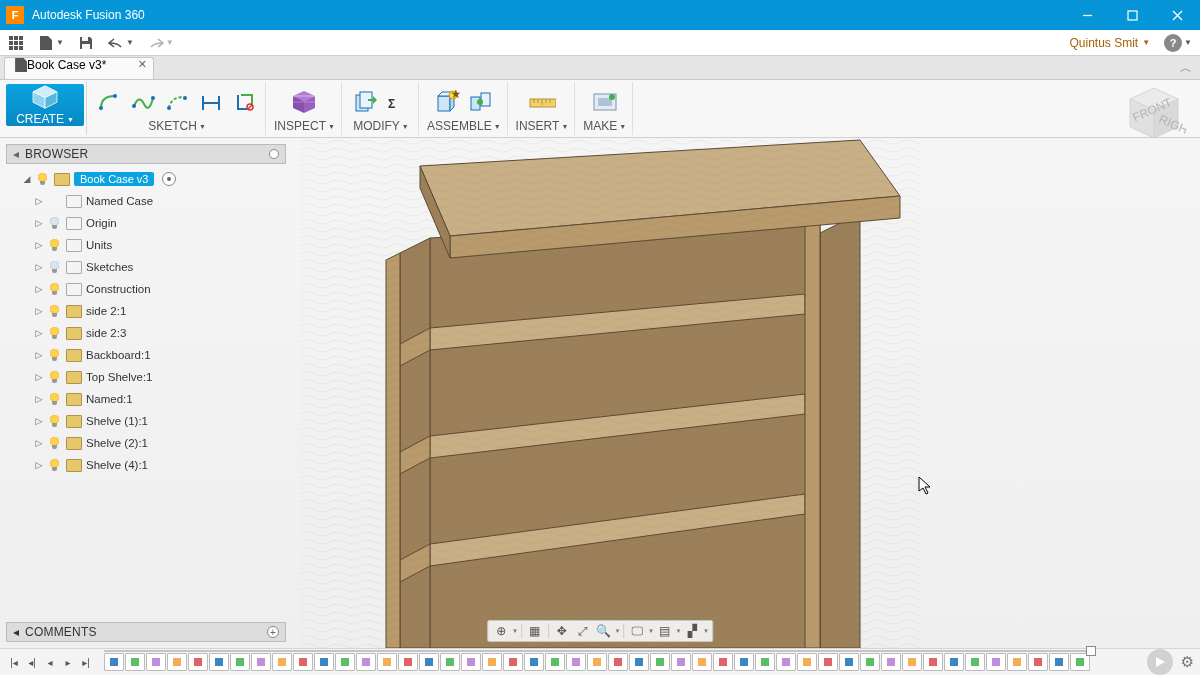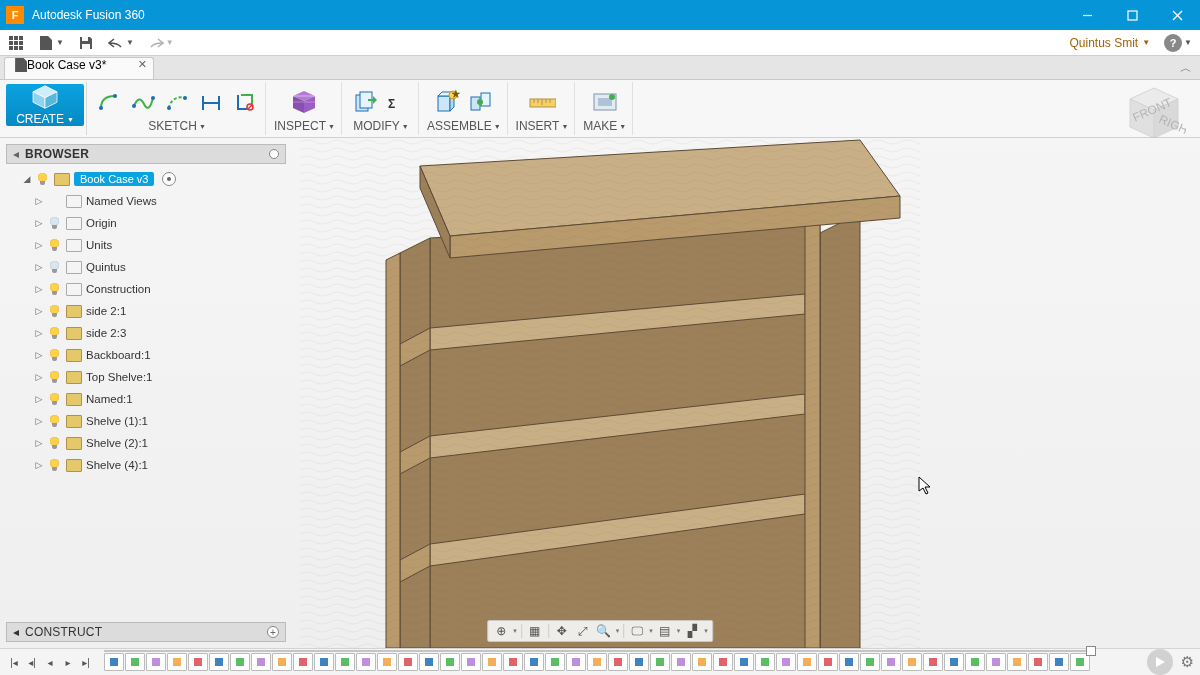--- a/index.html
+++ b/index.html
@@ -28,21 +28,21 @@
 .rgroup .glabel .dd{font-size:7px}
 .ricon{width:28px;height:28px;display:flex;align-items:center;justify-content:center}
 .model-btn{width:78px;background:linear-gradient(#0aa3e0,#0689c4);color:#fff;display:flex;flex-direction:column;align-items:center;justify-content:center;border-radius:2px;gap:2px}
 .model-btn .cube{width:30px;height:26px}
 .model-btn .lbl{font-size:10px;display:flex;align-items:center;gap:3px}
 .select-active{background:#cfe8c8;border:1px solid #7bb661;border-radius:2px}
 .workspace{position:relative;height:calc(675px - 30px - 26px - 24px - 58px - 27px);background:linear-gradient(#f5f5f5,#efefef)}
 .browser{position:absolute;left:6px;top:6px;width:280px;background:transparent}
 .browser-hdr{height:20px;background:#dcdcdc;border:1px solid #bbb;display:flex;align-items:center;padding:0 6px;gap:6px;font-size:11px;color:#333}
 .browser-hdr .arrow{color:#666}
-.browser-hdr .title{flex:1;font-weight:700;letter-spacing:.2px}
+.browser-hdr .title{flex:1;font-weight:400;letter-spacing:.2px}
 .browser-hdr .dot{width:10px;height:10px;border:1px solid #888;border-radius:5px;background:#fff}
 .tree{padding:4px 0}
 .tree-row{height:22px;display:flex;align-items:center;gap:4px;padding-left:4px}
 .tree-row .exp{width:10px;color:#666;font-size:9px;text-align:center}
 .tree-row .bulb{width:14px;height:14px;position:relative}
 .bulb.on::before{content:"";position:absolute;width:9px;height:9px;background:#ffd24a;border-radius:50%;top:1px;left:2px;box-shadow:0 0 1px #c7900c inset}
 .bulb.on::after{content:"";position:absolute;width:5px;height:4px;background:#999;left:4px;top:9px;border-radius:0 0 2px 2px}
 .bulb.off::before{content:"";position:absolute;width:9px;height:9px;background:#d9e6ef;border-radius:50%;top:1px;left:2px;box-shadow:0 0 1px #7ca2b8 inset}
 .bulb.off::after{content:"";position:absolute;width:5px;height:4px;background:#999;left:4px;top:9px;border-radius:0 0 2px 2px}
 .tree-row .ficon{width:16px;height:13px;background:#fff;border:1px solid #aaa;border-radius:1px;position:relative}
@@ -385,39 +385,39 @@
         <span class="bulb on"></span>
         <span class="ficon comp"></span>
         <span class="lbl">Book Case v3</span>
         <span class="eyeicon"></span>
       </div>
       <div id="tree-items">
           <div class="tree-row indent2">
             <span class="exp">▷</span>
             <span style="width:14px"></span>
             <span class="ficon folder"></span>
-            <span class="lbl">Named Views</span>
+            <span class="lbl">Named Case</span>
           </div>
           <div class="tree-row indent2">
             <span class="exp">▷</span>
             <span class="bulb off"></span>
             <span class="ficon folder"></span>
             <span class="lbl">Origin</span>
           </div>
           <div class="tree-row indent2">
             <span class="exp">▷</span>
             <span class="bulb on"></span>
             <span class="ficon folder"></span>
             <span class="lbl">Units</span>
           </div>
           <div class="tree-row indent2">
             <span class="exp">▷</span>
             <span class="bulb off"></span>
             <span class="ficon folder"></span>
-            <span class="lbl">Quintus</span>
+            <span class="lbl">Sketches</span>
           </div>
           <div class="tree-row indent2">
             <span class="exp">▷</span>
             <span class="bulb on"></span>
             <span class="ficon folder"></span>
             <span class="lbl">Construction</span>
           </div>
           <div class="tree-row indent2">
             <span class="exp">▷</span>
             <span class="bulb on"></span>
@@ -465,21 +465,21 @@
             <span class="bulb on"></span>
             <span class="ficon comp"></span>
             <span class="lbl">Shelve (4):1</span>
           </div>
         </div>
     </div>
   </div>
 
   <div class="comments">
     <span class="arrow">◂</span>
-    <span class="title">CONSTRUCT</span>
+    <span class="title">COMMENTS</span>
     <span class="plus">+</span>
   </div>
 
   <div class="navbar">
     <div class="nicon">⊕</div>
       <span style="font-size:7px;color:#777">▾</span>
     <div class="sep"></div>
     <div class="nicon">▦</div>
     <div class="sep"></div>
     <div class="nicon">✥</div>

